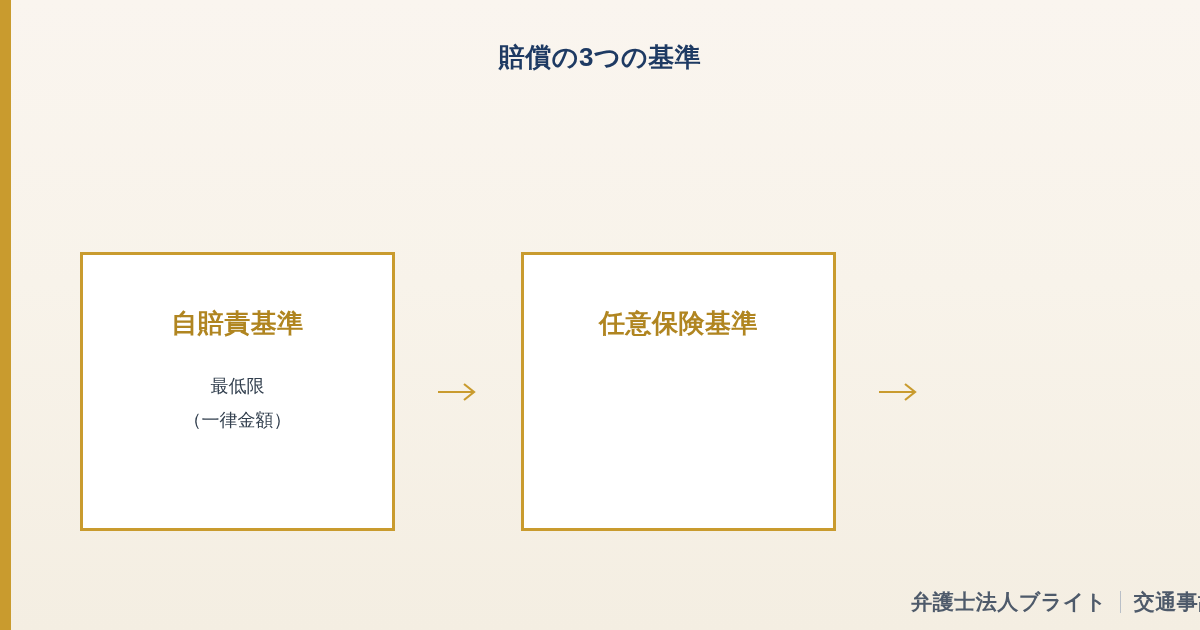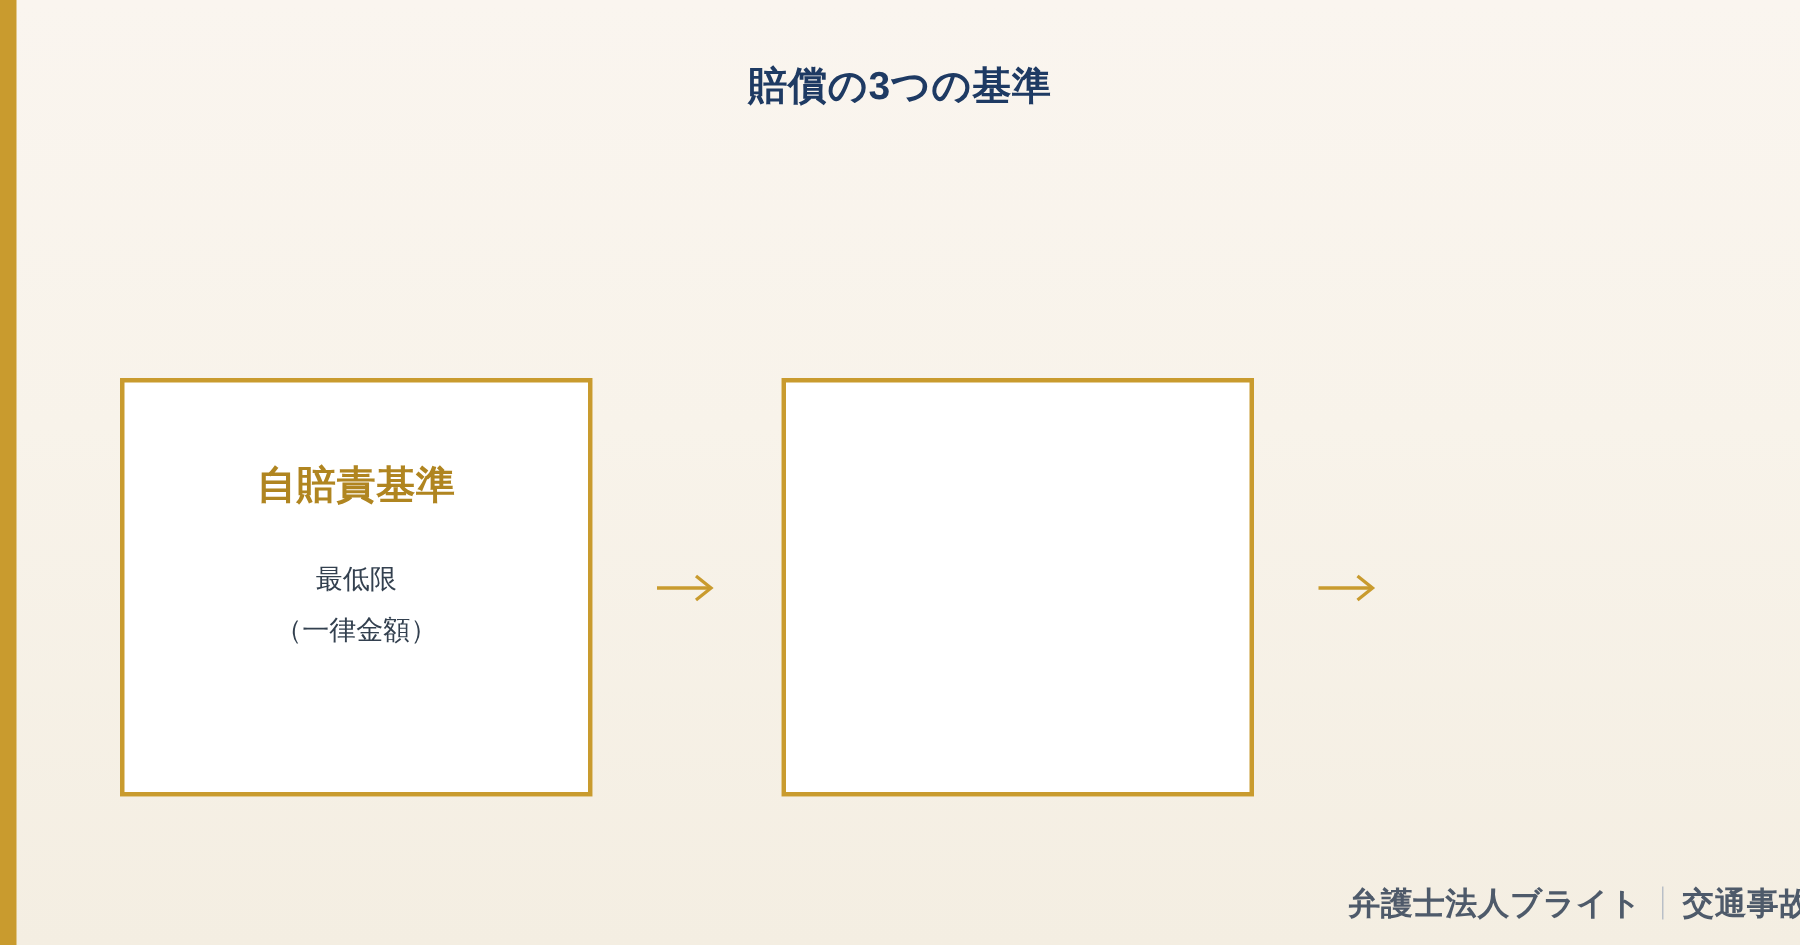--- a/index.html
+++ b/index.html
@@ -109,21 +109,21 @@
   .flow-arrow svg {
     display: block;
   }
 
   
   .footer {
     position: absolute;
     left: 0;
     top: 588px;
     width: 1200px;
-    padding-right: 12px;
+    padding-right: 0;
     box-sizing: border-box;
     display: flex;
     justify-content: flex-end;
     align-items: center;
     white-space: nowrap;
     overflow: hidden;
   }
   .footer-inner {
     display: flex;
     align-items: center;
@@ -166,20 +166,21 @@
     </div>
 
     <div class="flow-arrow">
       <svg width="42" height="22" viewBox="0 0 42 22" aria-hidden="true">
         <line x1="1" y1="11" x2="36" y2="11" stroke="#c99b2e" stroke-width="2.2"></line>
         <polyline points="27,3 37,11 27,19" fill="none" stroke="#c99b2e" stroke-width="2.2"></polyline>
       </svg>
     </div>
 
     <div class="criteria-box">
+      <div class="box-title">任意保険基準</div>
       <div class="box-desc">
       </div>
     </div>
 
     <div class="flow-arrow">
       <svg width="42" height="22" viewBox="0 0 42 22" aria-hidden="true">
         <line x1="1" y1="11" x2="36" y2="11" stroke="#c99b2e" stroke-width="2.2"></line>
         <polyline points="27,3 37,11 27,19" fill="none" stroke="#c99b2e" stroke-width="2.2"></polyline>
       </svg>
     </div>

